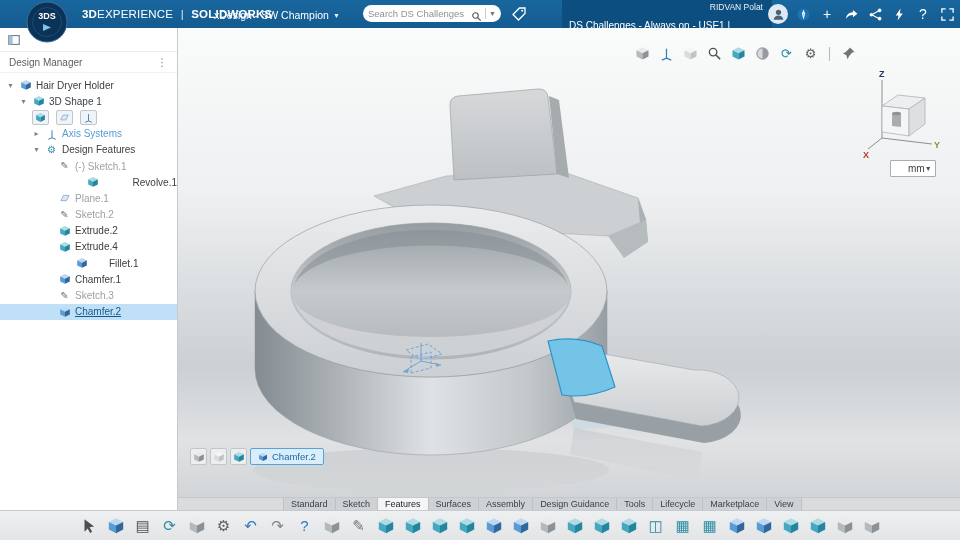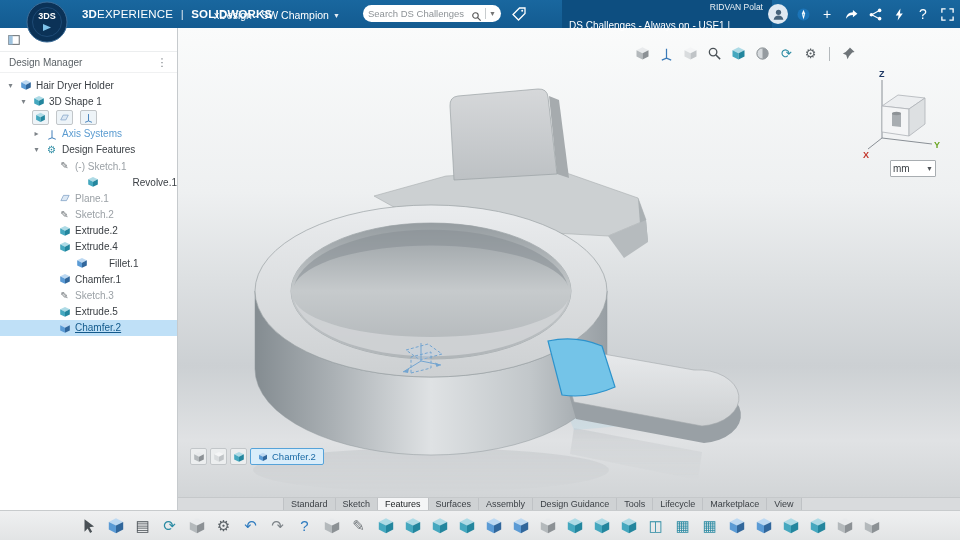--- a/index.html
+++ b/index.html
@@ -54,21 +54,21 @@
 
   
   .viewport{position:absolute;left:178px;top:28px;right:0;bottom:43px;overflow:hidden;
     background:linear-gradient(180deg,#fafbfb 0%,#eef0f1 35%,#ccd0d3 72%,#e0e2e4 88%,#d2d5d7 100%)}
   .model{position:absolute;inset:0;width:100%;height:100%}
   .vp-toolbar{position:absolute;left:455px;top:16px;display:flex;gap:5px;align-items:center}
   .vp-icon{width:19px;height:19px;display:flex;align-items:center;justify-content:center;border-radius:2px}
   .vp-icon .gl{width:15px;height:15px;font-size:13px}
   .vdiv{width:1px;height:14px;background:#b4b9bc;margin:0 4px}
   .nav-cube{position:absolute;right:18px;top:40px;width:80px;height:92px}
-  .units{position:absolute;right:24px;top:132px;width:46px;height:17px;background:#fff;border:1px solid #a8adb1;border-radius:1px;display:flex;align-items:center;justify-content:space-between;padding:0 2px;font-size:10px;color:#3c4146}
+  .units{position:absolute;right:24px;top:132px;width:46px;height:17px;background:#fff;border:1px solid #a8adb1;border-radius:1px;display:flex;align-items:center;justify-content:space-between;padding:0 17px;font-size:10px;color:#3c4146}
   .ctx-bar{position:absolute;left:12px;bottom:32px;display:flex;align-items:center;gap:3px}
   .ctx-icon{width:17px;height:17px;background:#eceeef;border:1px solid #c2c6c9;border-radius:2px;display:flex;align-items:center;justify-content:center}
   .ctx-icon .gl{width:12px;height:12px}
   .chip{display:flex;align-items:center;gap:4px;height:17px;padding:0 7px;background:#d9edfa;border:1px solid #56a3d9;border-radius:2px;font-size:9.5px;color:#1a6aa5}
   .chip .gl{width:10px;height:10px}
 
   
   .tabsbar{position:absolute;left:178px;right:0;bottom:30px;height:13px;background:#d9dbdd;border-top:1px solid #c5c8ca;display:flex;align-items:stretch;padding-left:105px}
   .tab{font-size:9px;line-height:12px;padding:0 7px;color:#3c4146;background:#cfd2d4;border-right:1px solid #bfc2c5;white-space:nowrap}
   .tab:first-child{border-left:1px solid #bfc2c5}
@@ -350,33 +350,20 @@
           </span>
         </span>
         <span class="tlabel">Chamfer.1</span>
       </div>
       <div class="trow muted" style="padding-left: 45px;">
         <span class="exp"></span>
         <span class="ticn">
           <span class="gl" style="color: rgb(111, 117, 121);">✎</span>
         </span>
         <span class="tlabel">Sketch.3</span>
-      </div>
-      <div class="trow" style="padding-left: 45px;">
-        <span class="exp"></span>
-        <span class="ticn">
-          <span class="gl">
-            <svg viewBox="0 0 16 16">
-              <path d="M8 1.2 14.4 4.4 8 7.6 1.6 4.4Z" fill="#aedbe6"></path>
-              <path d="M1.6 4.4 8 7.6v6.8L1.6 11.2Z" fill="#45a8bf"></path>
-              <path d="M14.4 4.4 8 7.6v6.8l6.4-3.2Z" fill="#23869e"></path>
-            </svg>
-          </span>
-        </span>
-        <span class="tlabel">Extrude.5</span>
       </div>
       <div class="trow sel" style="padding-left: 45px;">
         <span class="exp"></span>
         <span class="ticn">
           <span class="gl">
             <svg viewBox="0 0 16 16">
               <path d="M8 1.2 14.4 4.4 8 7.6 1.6 4.4Z" fill="#bdd9f2"></path>
               <path d="M1.6 4.4 8 7.6v6.8L1.6 11.2Z" fill="#5b9bd5"></path>
               <path d="M14.4 4.4 8 7.6v6.8l6.4-3.2Z" fill="#31679c"></path>
             </svg>

